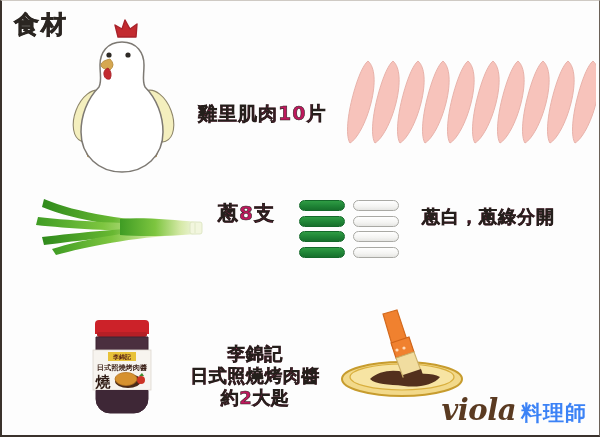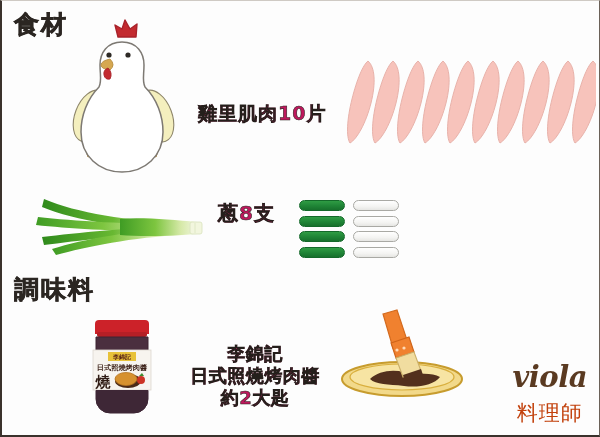--- a/index.html
+++ b/index.html
@@ -99,31 +99,31 @@
 
   
   #sauce-jar { position: absolute; left: 77px; top: 316px; width: 86px; height: 100px; }
 
   
   #brush-dish { position: absolute; left: 332px; top: 308px; width: 136px; height: 100px; }
 
   
   #signature {
     position: absolute; right: 12px; bottom: 8px;
-    display: flex; align-items: center; gap: 5px; flex-direction: column;
+    display: flex; align-items: flex-end; gap: 5px;
   }
   #sig-name {
     font-family: "DejaVu Serif", "Liberation Serif", serif;
     font-style: italic; font-weight: bold;
     font-size: 29px; color: #5a3a21;
     letter-spacing: -0.5px;
   }
   #sig-suffix {
     font-family: "DejaVu Sans", "Liberation Sans", sans-serif;
-    font-weight: normal; font-size: 21px; color: #c2410c;
+    font-weight: bold; font-size: 21px; color: #3b82f6;
     letter-spacing: 1px;
   }
 </style>
 </head>
 <body>
 
 <div id="page">
 
   <div class="section-title" id="title-ingredients">食材</div>
 
@@ -221,22 +221,22 @@
     <div class="seg-row">
       <span class="seg seg-green"></span>
       <span class="seg seg-white"></span>
     </div>
     <div class="seg-row">
       <span class="seg seg-green"></span>
       <span class="seg seg-white"></span>
     </div>
   </div>
 
-
-  <div class="section-title" id="title-seasoning">調味料</div>
+  <div class="label" id="label-scallion-note">蔥白，蔥綠分開</div>
+
 
   <div id="sauce-jar">
     <svg viewBox="0 0 86 100" width="86" height="100">
 
       <path d="M20 3 h46 a4 4 0 0 1 4 4 v10 h-54 v-10 a4 4 0 0 1 4 -4 z" fill="#cc2229"></path>
       <rect x="18" y="15" width="50" height="5" rx="2" fill="#b51f26"></rect>
 
       <path d="M17 20 h52 v62 a14 14 0 0 1 -14 14 h-24 a14 14 0 0 1 -14 -14 z" fill="#4a2f3f" stroke="#3c2433" stroke-width="1"></path>
 
       <rect x="14" y="33" width="58" height="40" fill="#f7f4ef" stroke="#ddd7cf" stroke-width="0.8"></rect>

